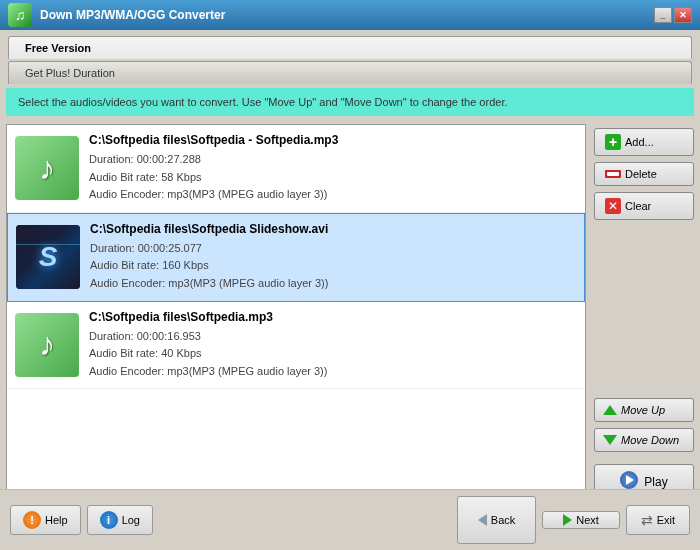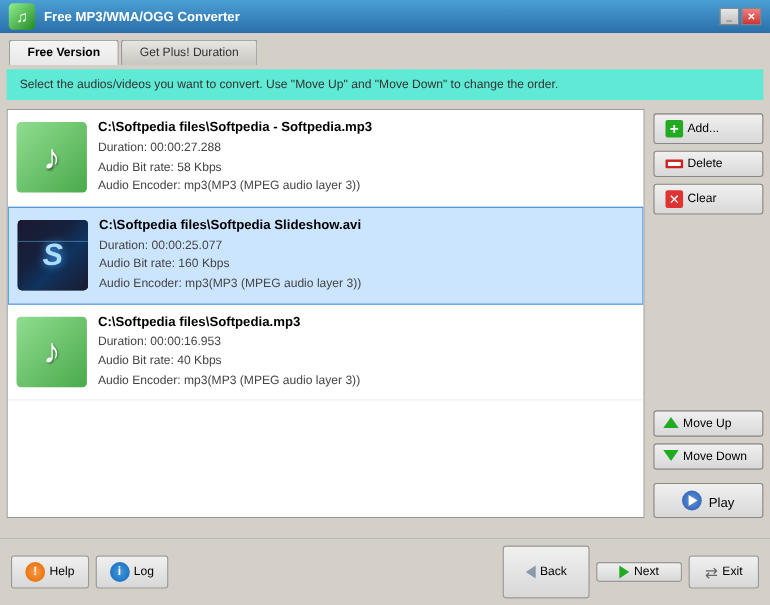--- a/index.html
+++ b/index.html
@@ -51,20 +51,21 @@
       cursor: pointer;
       color: #000;
     }
     .title-btn.close { background: linear-gradient(to bottom, #f08080, #cc3333); color: white; }
 
     
     .tab-bar {
       display: flex;
       padding: 6px 8px 0 8px;
       gap: 2px;
+      flex-direction: column;
     }
     .tab {
       padding: 5px 16px;
       border: 1px solid #999;
       border-bottom: none;
       background: linear-gradient(to bottom, #e8e6e0, #c8c6c0);
       cursor: pointer;
       font-size: 11px;
       color: #333;
       border-radius: 3px 3px 0 0;
@@ -232,29 +233,30 @@
       align-items: center;
       justify-content: center;
       color: white;
       font-size: 12px;
     }
 
     .spacer { flex: 1; }
 
     .move-btn {
       display: flex;
-      align-items: flex-start;
+      align-items: center;
       gap: 4px;
       padding: 5px 8px;
       border: 1px solid #888;
       border-radius: 3px;
       cursor: pointer;
       font-size: 11px;
       background: linear-gradient(to bottom, #f0f0f0, #d8d8d8);
       white-space: nowrap;
+      font-style: italic;
     }
 
     .arrow-up {
       width: 0;
       height: 0;
       border-left: 7px solid transparent;
       border-right: 7px solid transparent;
       border-bottom: 10px solid #22aa22;
       display: inline-block;
     }
@@ -410,21 +412,21 @@
       background: #d4d0c8;
     }
   </style>
 </head>
 <body>
 
 <div class="window-container">
 
   <div class="title-bar">
     <div class="title-bar-icon">♫</div>
-    <span class="title-bar-title">Free MP3/WMA/OGG Converter</span>
+    <span class="title-bar-title">Down MP3/WMA/OGG Converter</span>
     <div class="title-bar-controls">
       <div class="title-btn">_</div>
       <div class="title-btn close">✕</div>
     </div>
   </div>
 
   <div class="tab-bar">
     <div class="tab active">Free Version</div>
     <div class="tab">Get Plus! Duration</div>
   </div>

